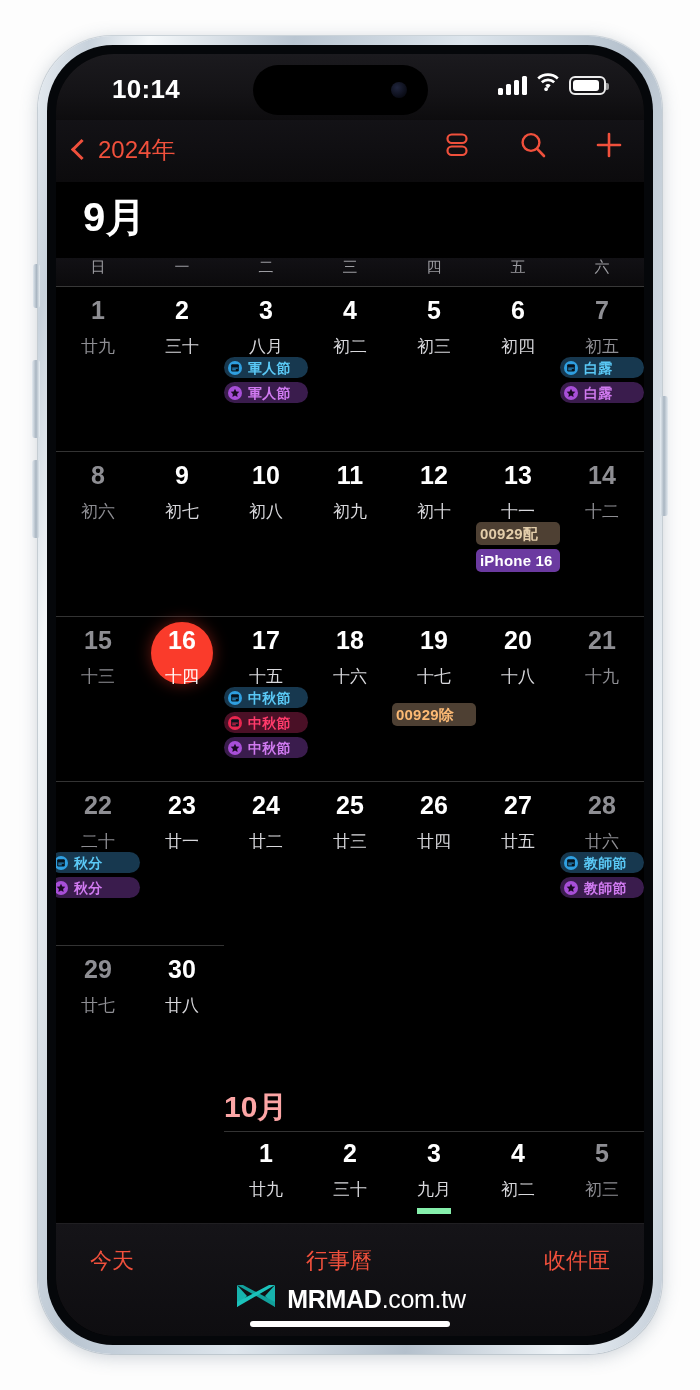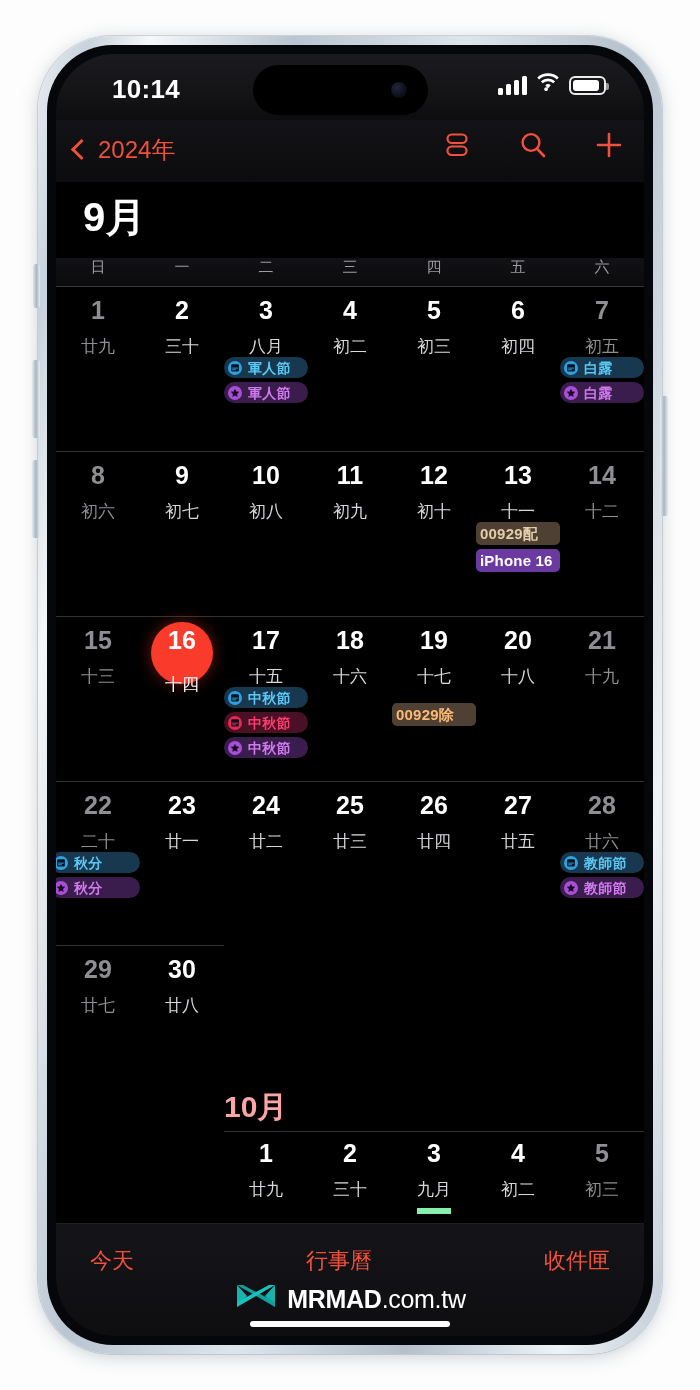--- a/index.html
+++ b/index.html
@@ -197,21 +197,21 @@
     border-bottom: 6px solid #86efac; padding-bottom: 8px;
   }
 
   .today-circle {
     position: absolute; left: 50%; top: -5px; transform: translateX(-50%);
     width: 62px; height: 62px; border-radius: 50%;
     background: #fa3b2b;
     box-shadow: 0 0 16px rgba(250,59,43,0.42);
     z-index: 0;
   }
-  .today-circle + .dn-stack { position: relative; z-index: 1; gap: 8px; }
+  .today-circle + .dn-stack { position: relative; z-index: 1; }
   .dn-stack { display: flex; flex-direction: column; align-items: center; }
   .today .daynum, .today .lunar { color: #ffffff; }
 
   
   .events {
     position: relative; margin-top: 4px;
     display: flex; flex-direction: column; gap: 4px; align-items: flex-start;
   }
   .pill {
     display: flex; align-items: center; gap: 6px;

